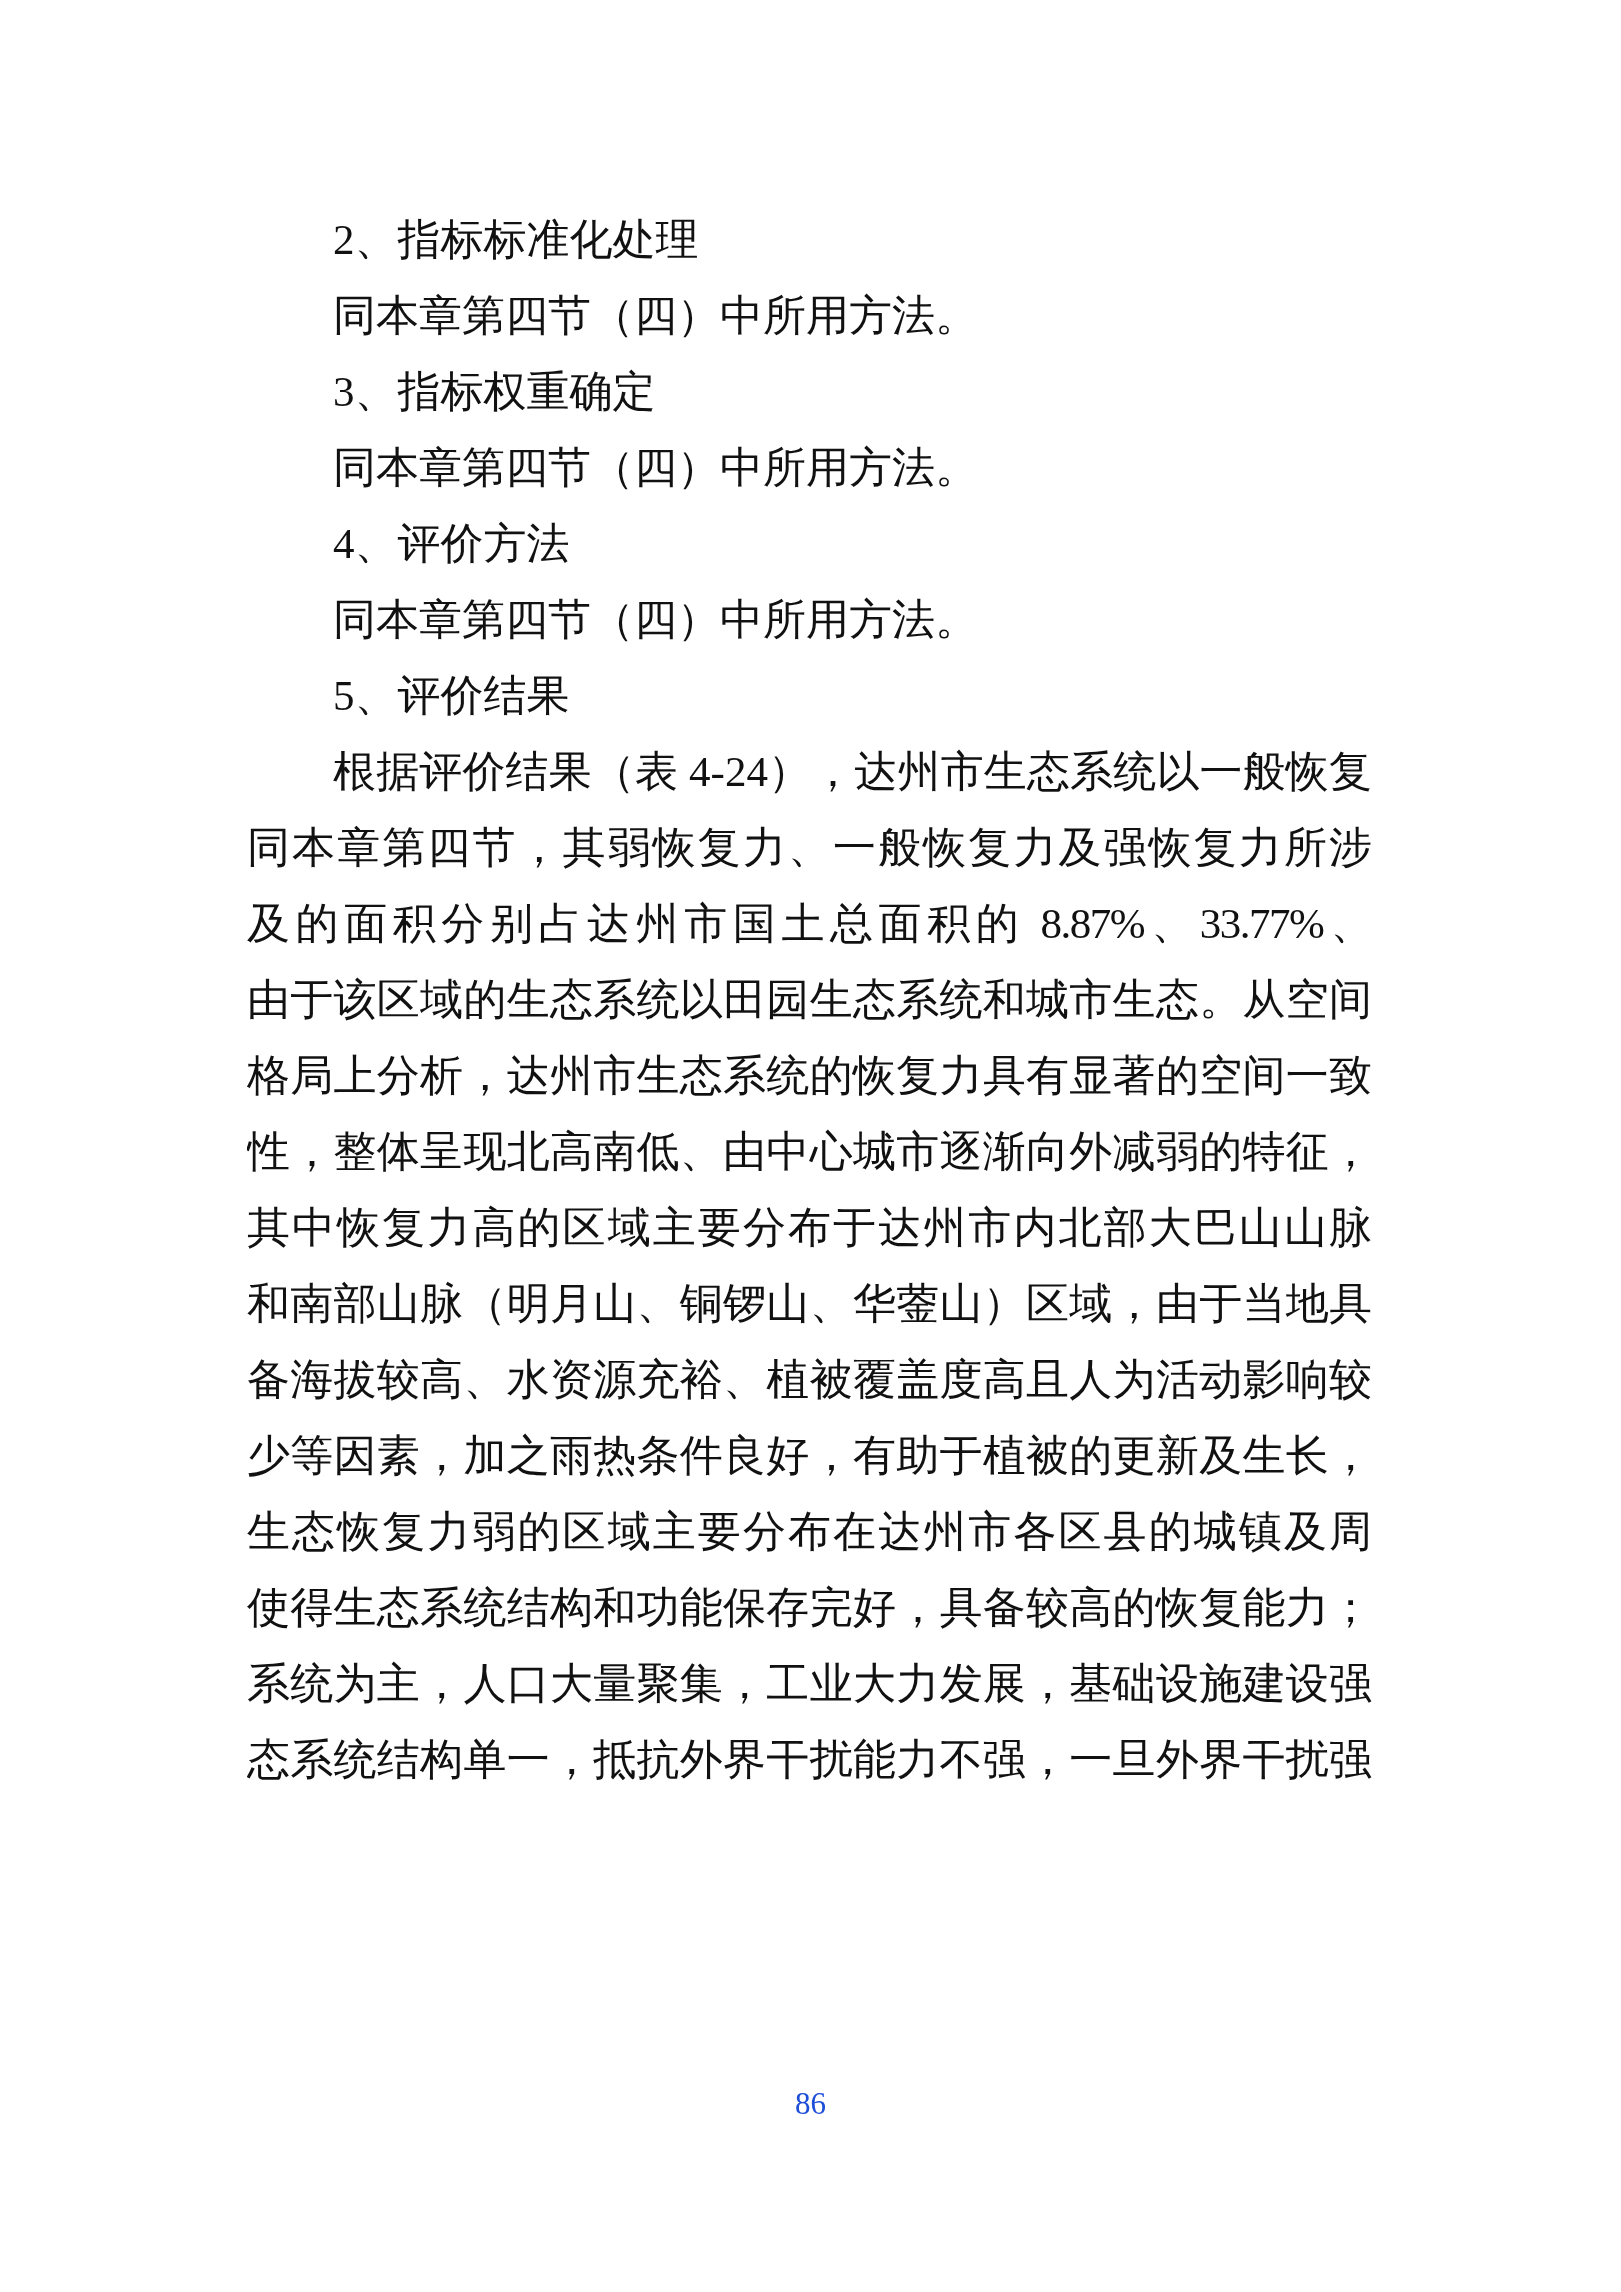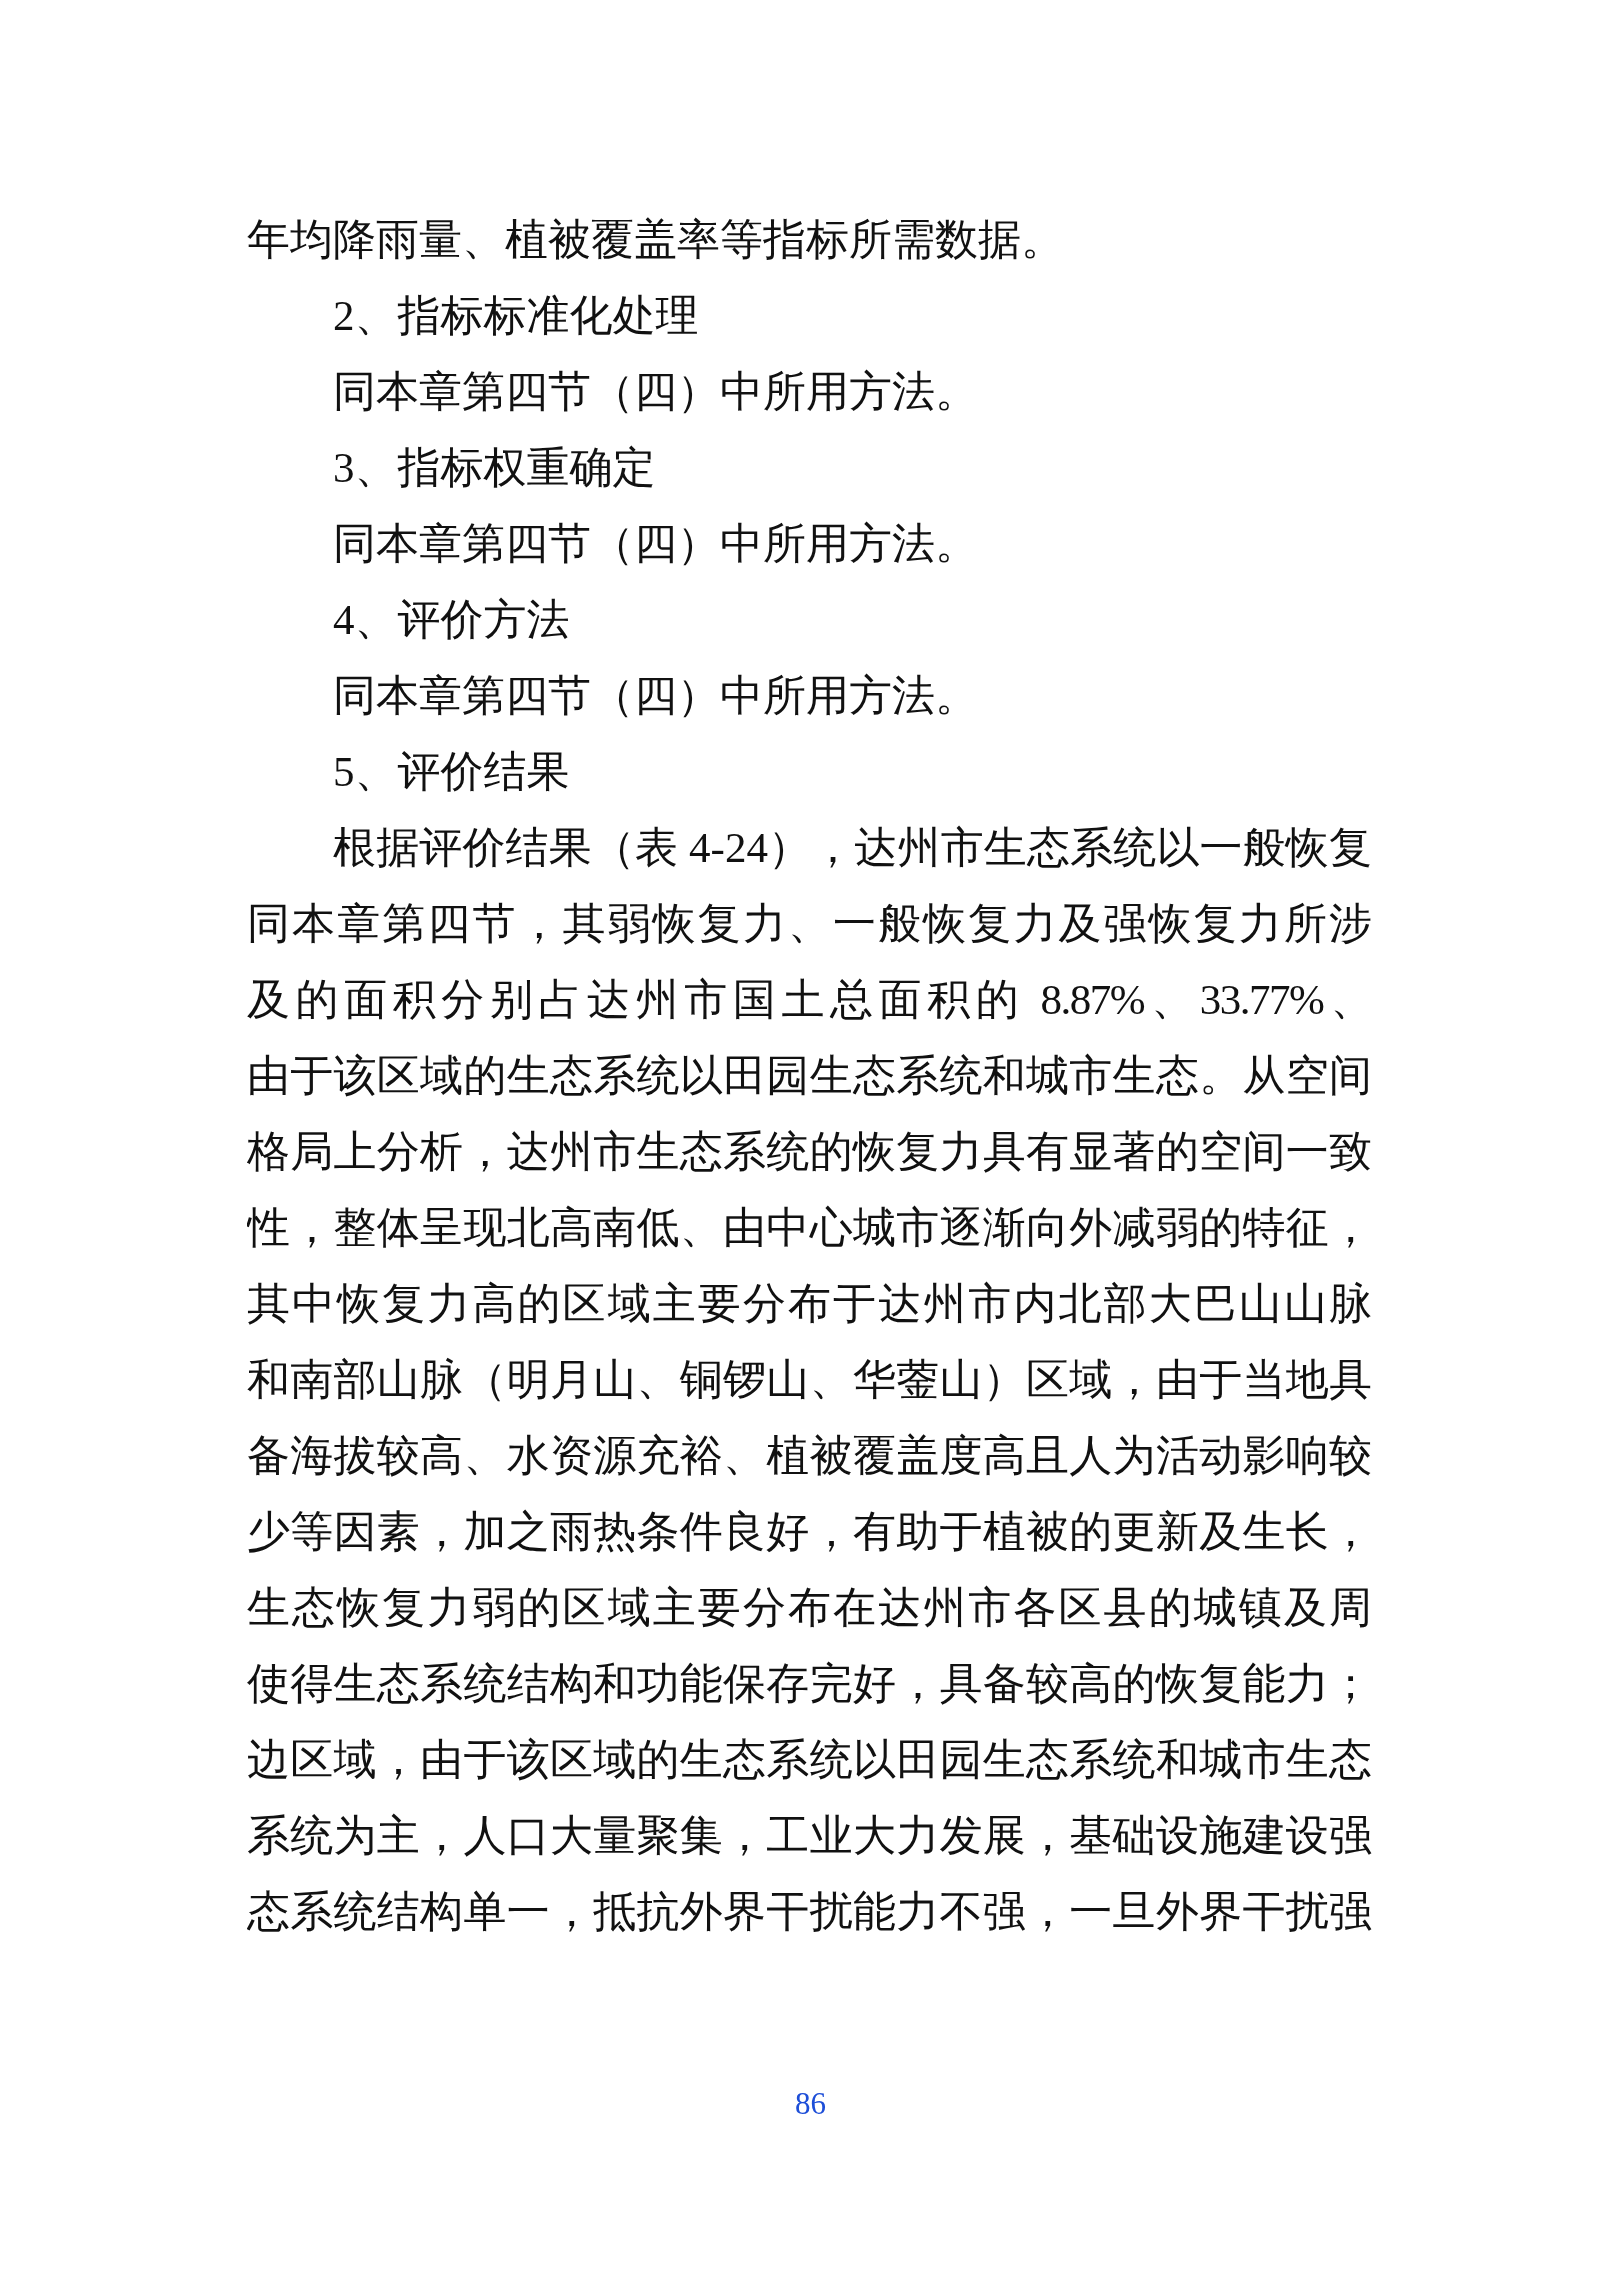--- a/index.html
+++ b/index.html
@@ -50,41 +50,39 @@
     font-size: 31px;
     line-height: 39px;
     color: #1d4ed8;
   }
 </style>
 </head>
 <body>
 
 <div class="page">
   <main class="text-block">
-      <div class="line">年均降雨量、植被覆盖率等指标所需数据。</div>
       <div class="line indent">2、指标标准化处理</div>
       <div class="line indent">同本章第四节（四）中所用方法。</div>
       <div class="line indent">3、指标权重确定</div>
       <div class="line indent">同本章第四节（四）中所用方法。</div>
       <div class="line indent">4、评价方法</div>
       <div class="line indent">同本章第四节（四）中所用方法。</div>
       <div class="line indent">5、评价结果</div>
       <div class="line indent justify">根据评价结果（表 4-24），达州市生态系统以一般恢复</div>
       <div class="line justify">同本章第四节，其弱恢复力、一般恢复力及强恢复力所涉</div>
       <div class="line justify tight">及的面积分别占达州市国土总面积的 8.87%、33.77%、57.36%，</div>
       <div class="line justify">由于该区域的生态系统以田园生态系统和城市生态。从空间</div>
       <div class="line justify">格局上分析，达州市生态系统的恢复力具有显著的空间一致</div>
       <div class="line justify">性，整体呈现北高南低、由中心城市逐渐向外减弱的特征，</div>
       <div class="line justify">其中恢复力高的区域主要分布于达州市内北部大巴山山脉</div>
       <div class="line justify">和南部山脉（明月山、铜锣山、华蓥山）区域，由于当地具</div>
       <div class="line justify">备海拔较高、水资源充裕、植被覆盖度高且人为活动影响较</div>
       <div class="line justify">少等因素，加之雨热条件良好，有助于植被的更新及生长，</div>
       <div class="line justify">生态恢复力弱的区域主要分布在达州市各区县的城镇及周</div>
       <div class="line justify">使得生态系统结构和功能保存完好，具备较高的恢复能力；</div>
-      <div class="line justify">边区域，由于该区域的生态系统以田园生态系统和城市生态</div>
       <div class="line justify">系统为主，人口大量聚集，工业大力发展，基础设施建设强</div>
       <div class="line justify">态系统结构单一，抵抗外界干扰能力不强，一旦外界干扰强</div>
     </main>
   <footer class="page-footer">
     <span>86</span>
   </footer>
 </div>
 
 
 </body></html>

